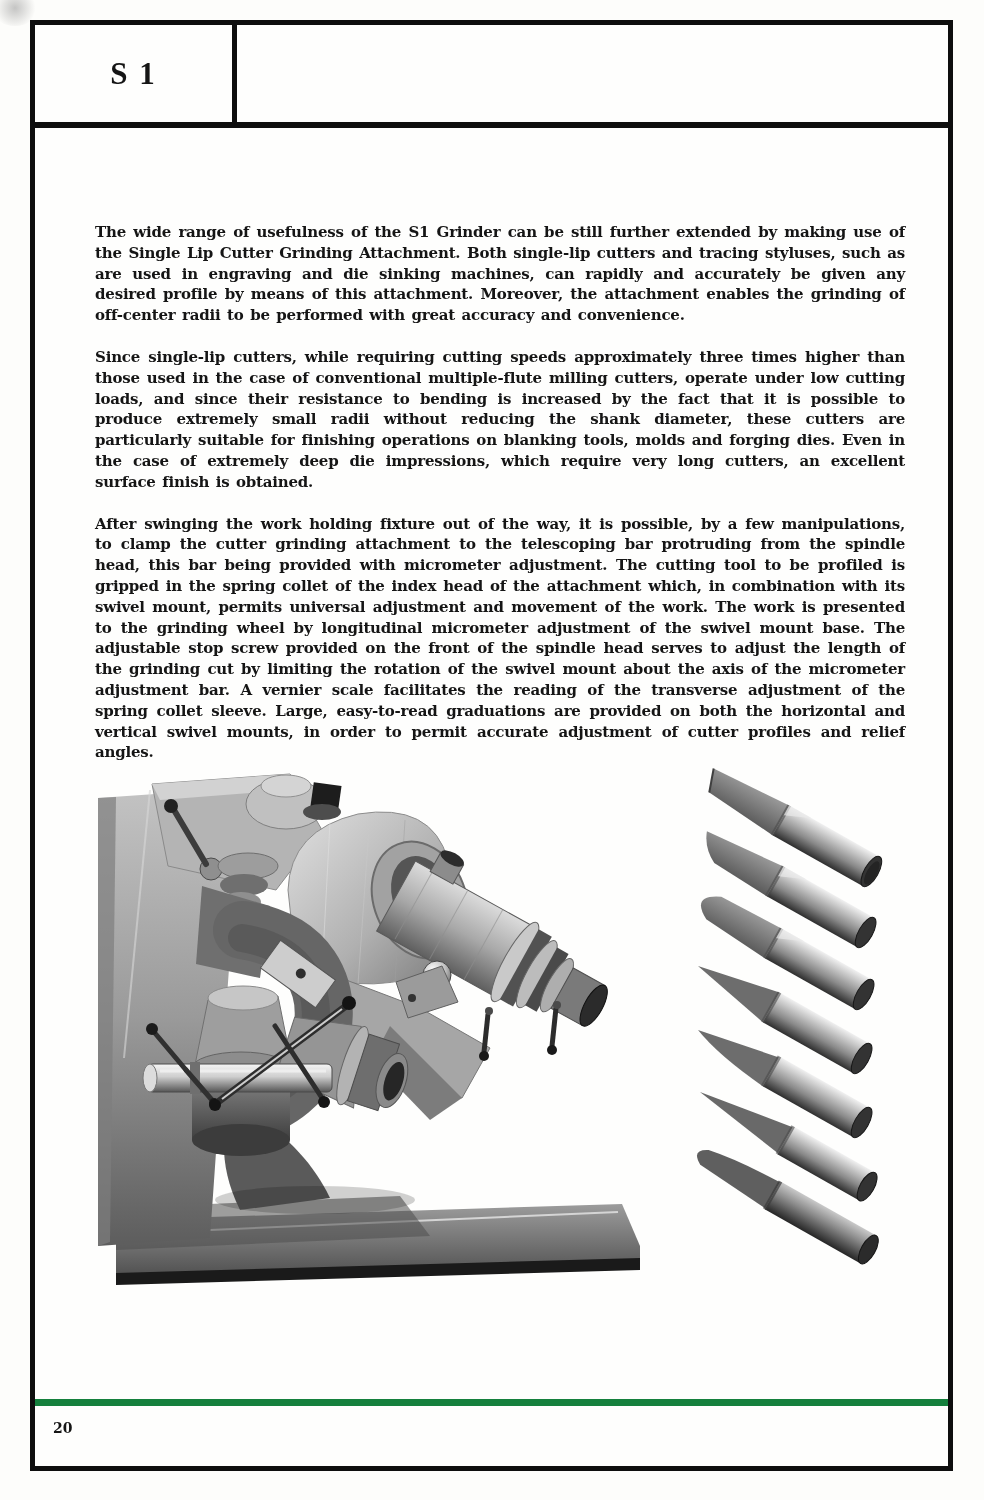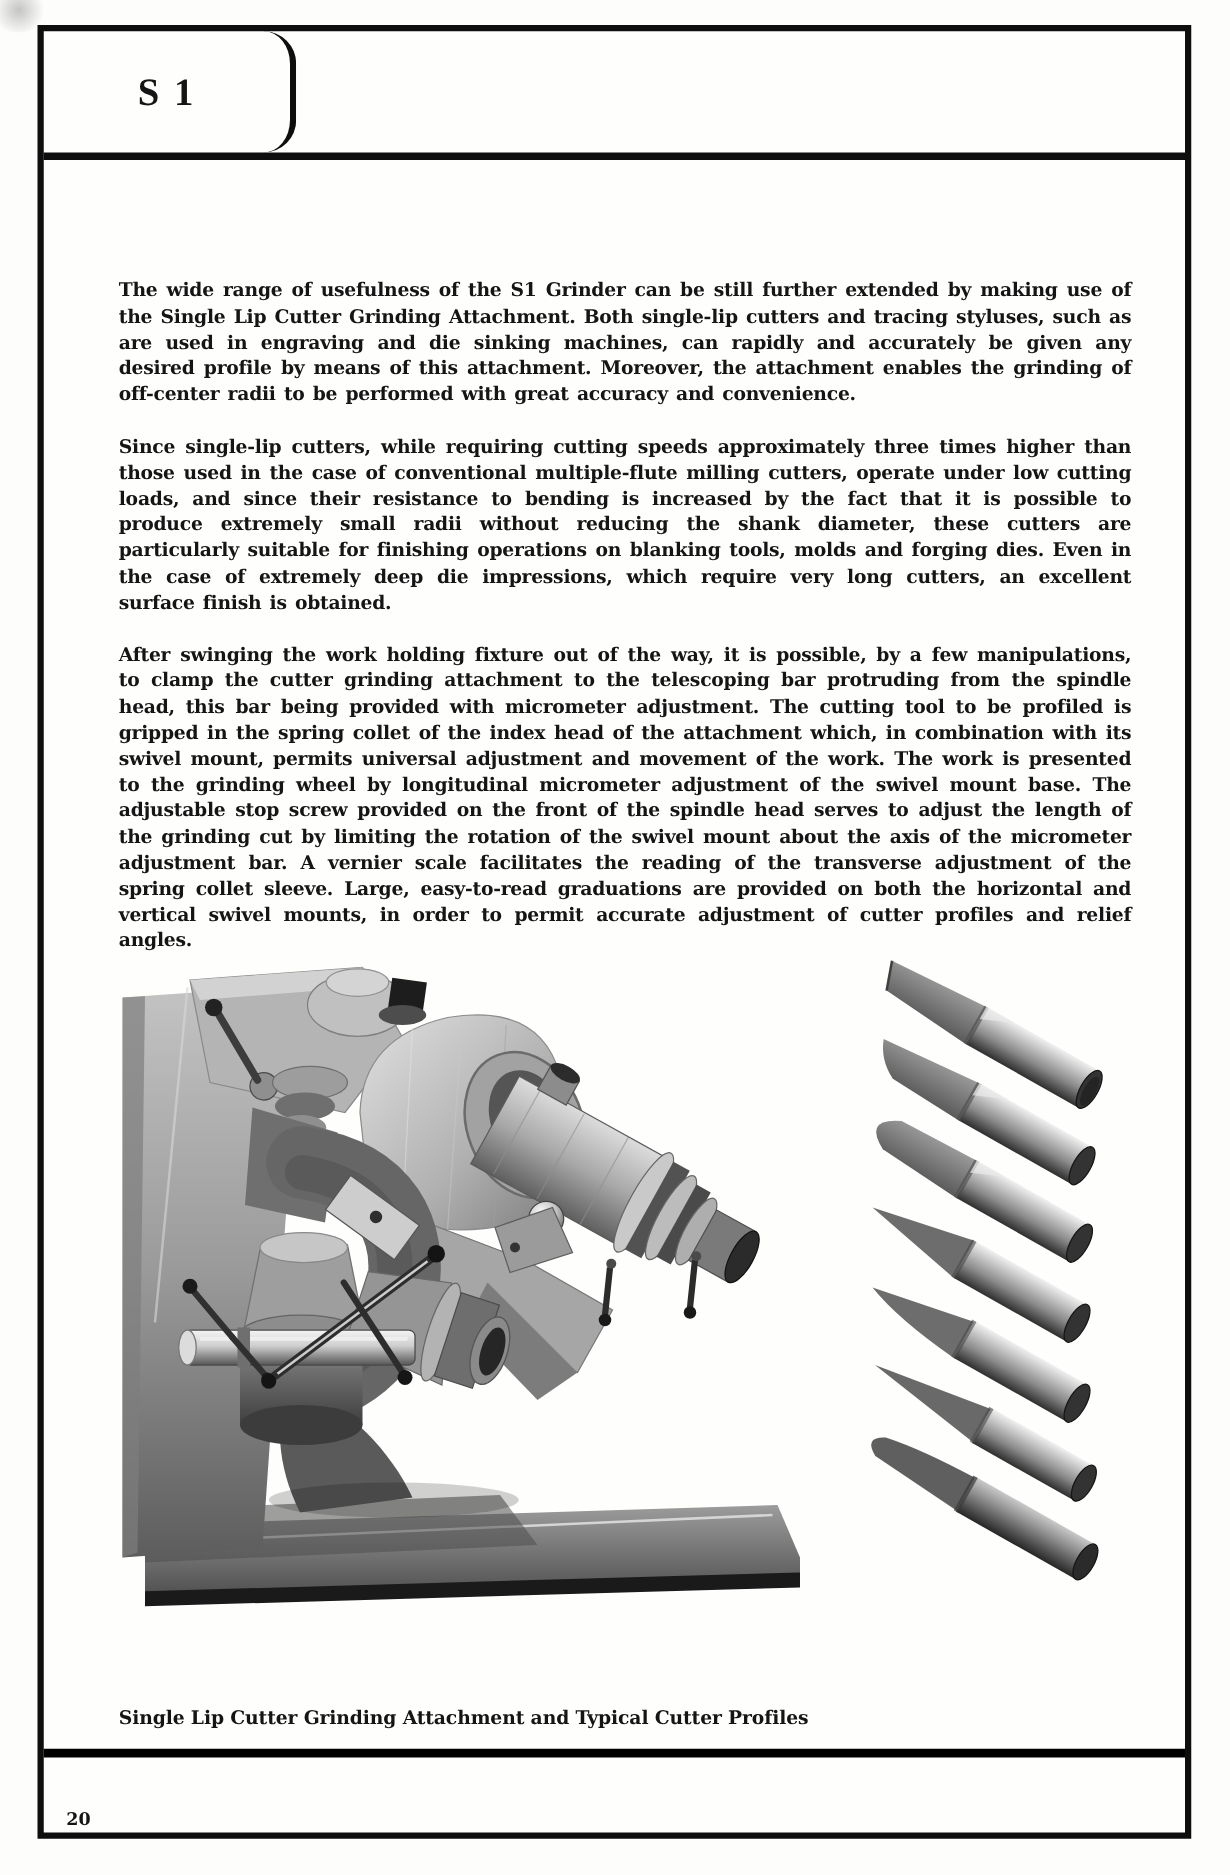--- a/index.html
+++ b/index.html
@@ -15,50 +15,50 @@
   }
   .frame{
     position:absolute;left:30px;top:20px;width:913px;height:1441px;
     border:5px solid #0e0e0e;background:#fefefd;
   }
   .header-row{
     display:flex;height:97px;border-bottom:6px solid #0e0e0e;
   }
   .header-code-cell{
     width:197px;border-right:5px solid #0e0e0e;
-    display:flex;align-items:center;justify-content:center;border-radius:26px;
+    display:flex;align-items:center;justify-content:center;
   }
   .header-code{
     font-family:"Liberation Serif", serif;font-weight:700;font-size:31px;letter-spacing:2px;
   }
   .header-title-cell{
     flex:1;display:flex;align-items:center;justify-content:center;
   }
   .header-title{
     font-family:"Liberation Serif", serif;font-weight:700;font-size:28px;letter-spacing:.5px;word-spacing:3px;
   }
   .content-row{
-    position:relative;height:1271px;border-bottom:7px solid #000000;
+    position:relative;height:1271px;border-bottom:7px solid #15803d;
   }
   .text-block{
     position:absolute;left:60px;top:94px;width:810px;
     font-size:15px;line-height:20.8px;font-weight:700;text-align:justify;
     letter-spacing:-0.2px;word-spacing:1.5px;
   }
   .text-block p{margin:0 0 21px 0;}
   .figure-photo{position:absolute;left:55px;top:640px;width:870px;height:570px;}
   .figure-caption{
     position:absolute;left:60px;top:1237px;
     font-size:15px;font-weight:700;letter-spacing:-0.1px;
   }
   .footer-row{
     position:relative;height:56px;display:flex;align-items:center;justify-content:center;
   }
   .footer-page-number{
-    position:absolute;left:18px;top:14px;font-size:14px;font-weight:700;margin-top:28px;
+    position:absolute;left:18px;top:14px;font-size:14px;font-weight:700;
   }
   .footer-imprint{
     font-family:"Liberation Serif", serif;font-weight:700;font-size:31px;letter-spacing:.5px;
   }
 </style>
 </head>
 <body>
 
 <div class="scan-smudge"></div>
 
@@ -294,20 +294,19 @@
           <g transform="translate(606,384) rotate(29.5)">
             <path d="M10,-8 Q-6,0 10,9 L88,15 L88,-15 Q40,-14 10,-8 Z" fill="#5f5f5f"></path>
             <rect x="88" y="-16" width="110" height="32" fill="url(#gShankDark)"></rect>
             <rect x="86" y="-16" width="4" height="32" fill="#3a3a3a" opacity=".7"></rect>
             <ellipse cx="198" cy="0" rx="7" ry="16" fill="#2b2b2b" stroke="#141414"></ellipse>
           </g>
         </g>
       </svg>
     </div>
 
-    <div class="figure-caption">Single Lip Cutter Grinding Attachment and Typical Cutter Profiles</div>
   </div>
 
   <div class="footer-row">
     <span class="footer-page-number">20</span>
   </div>
 
 </div>
 
 </body></html>

